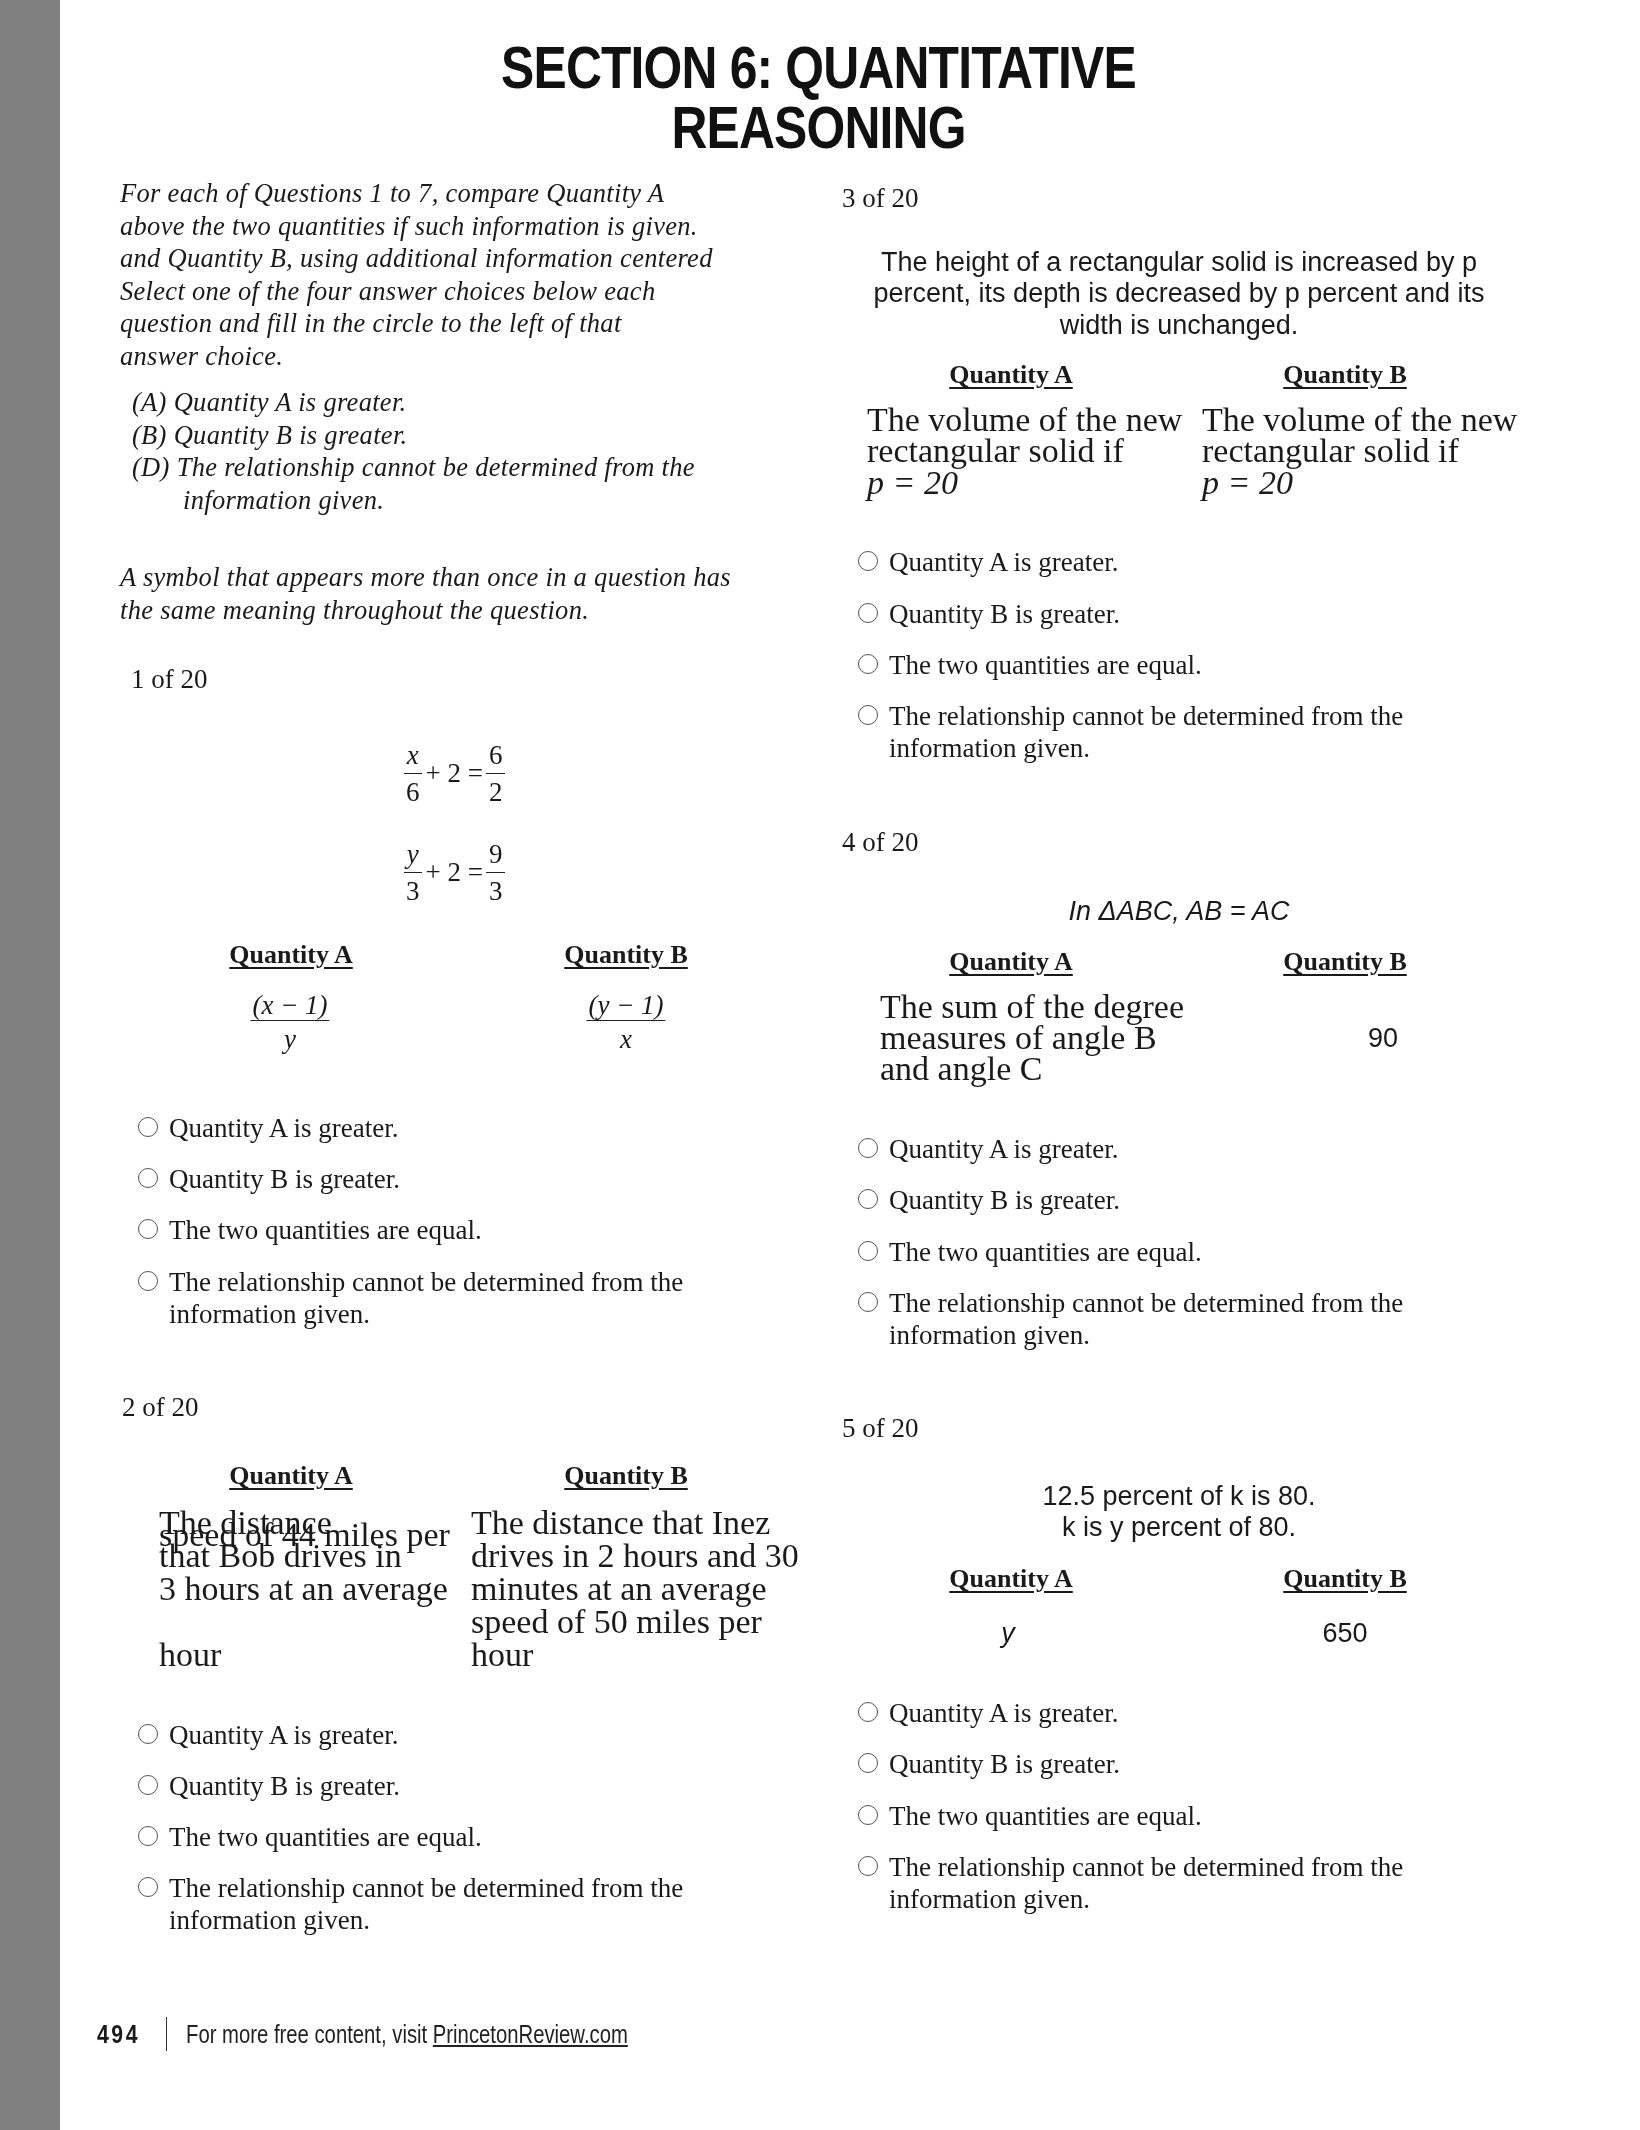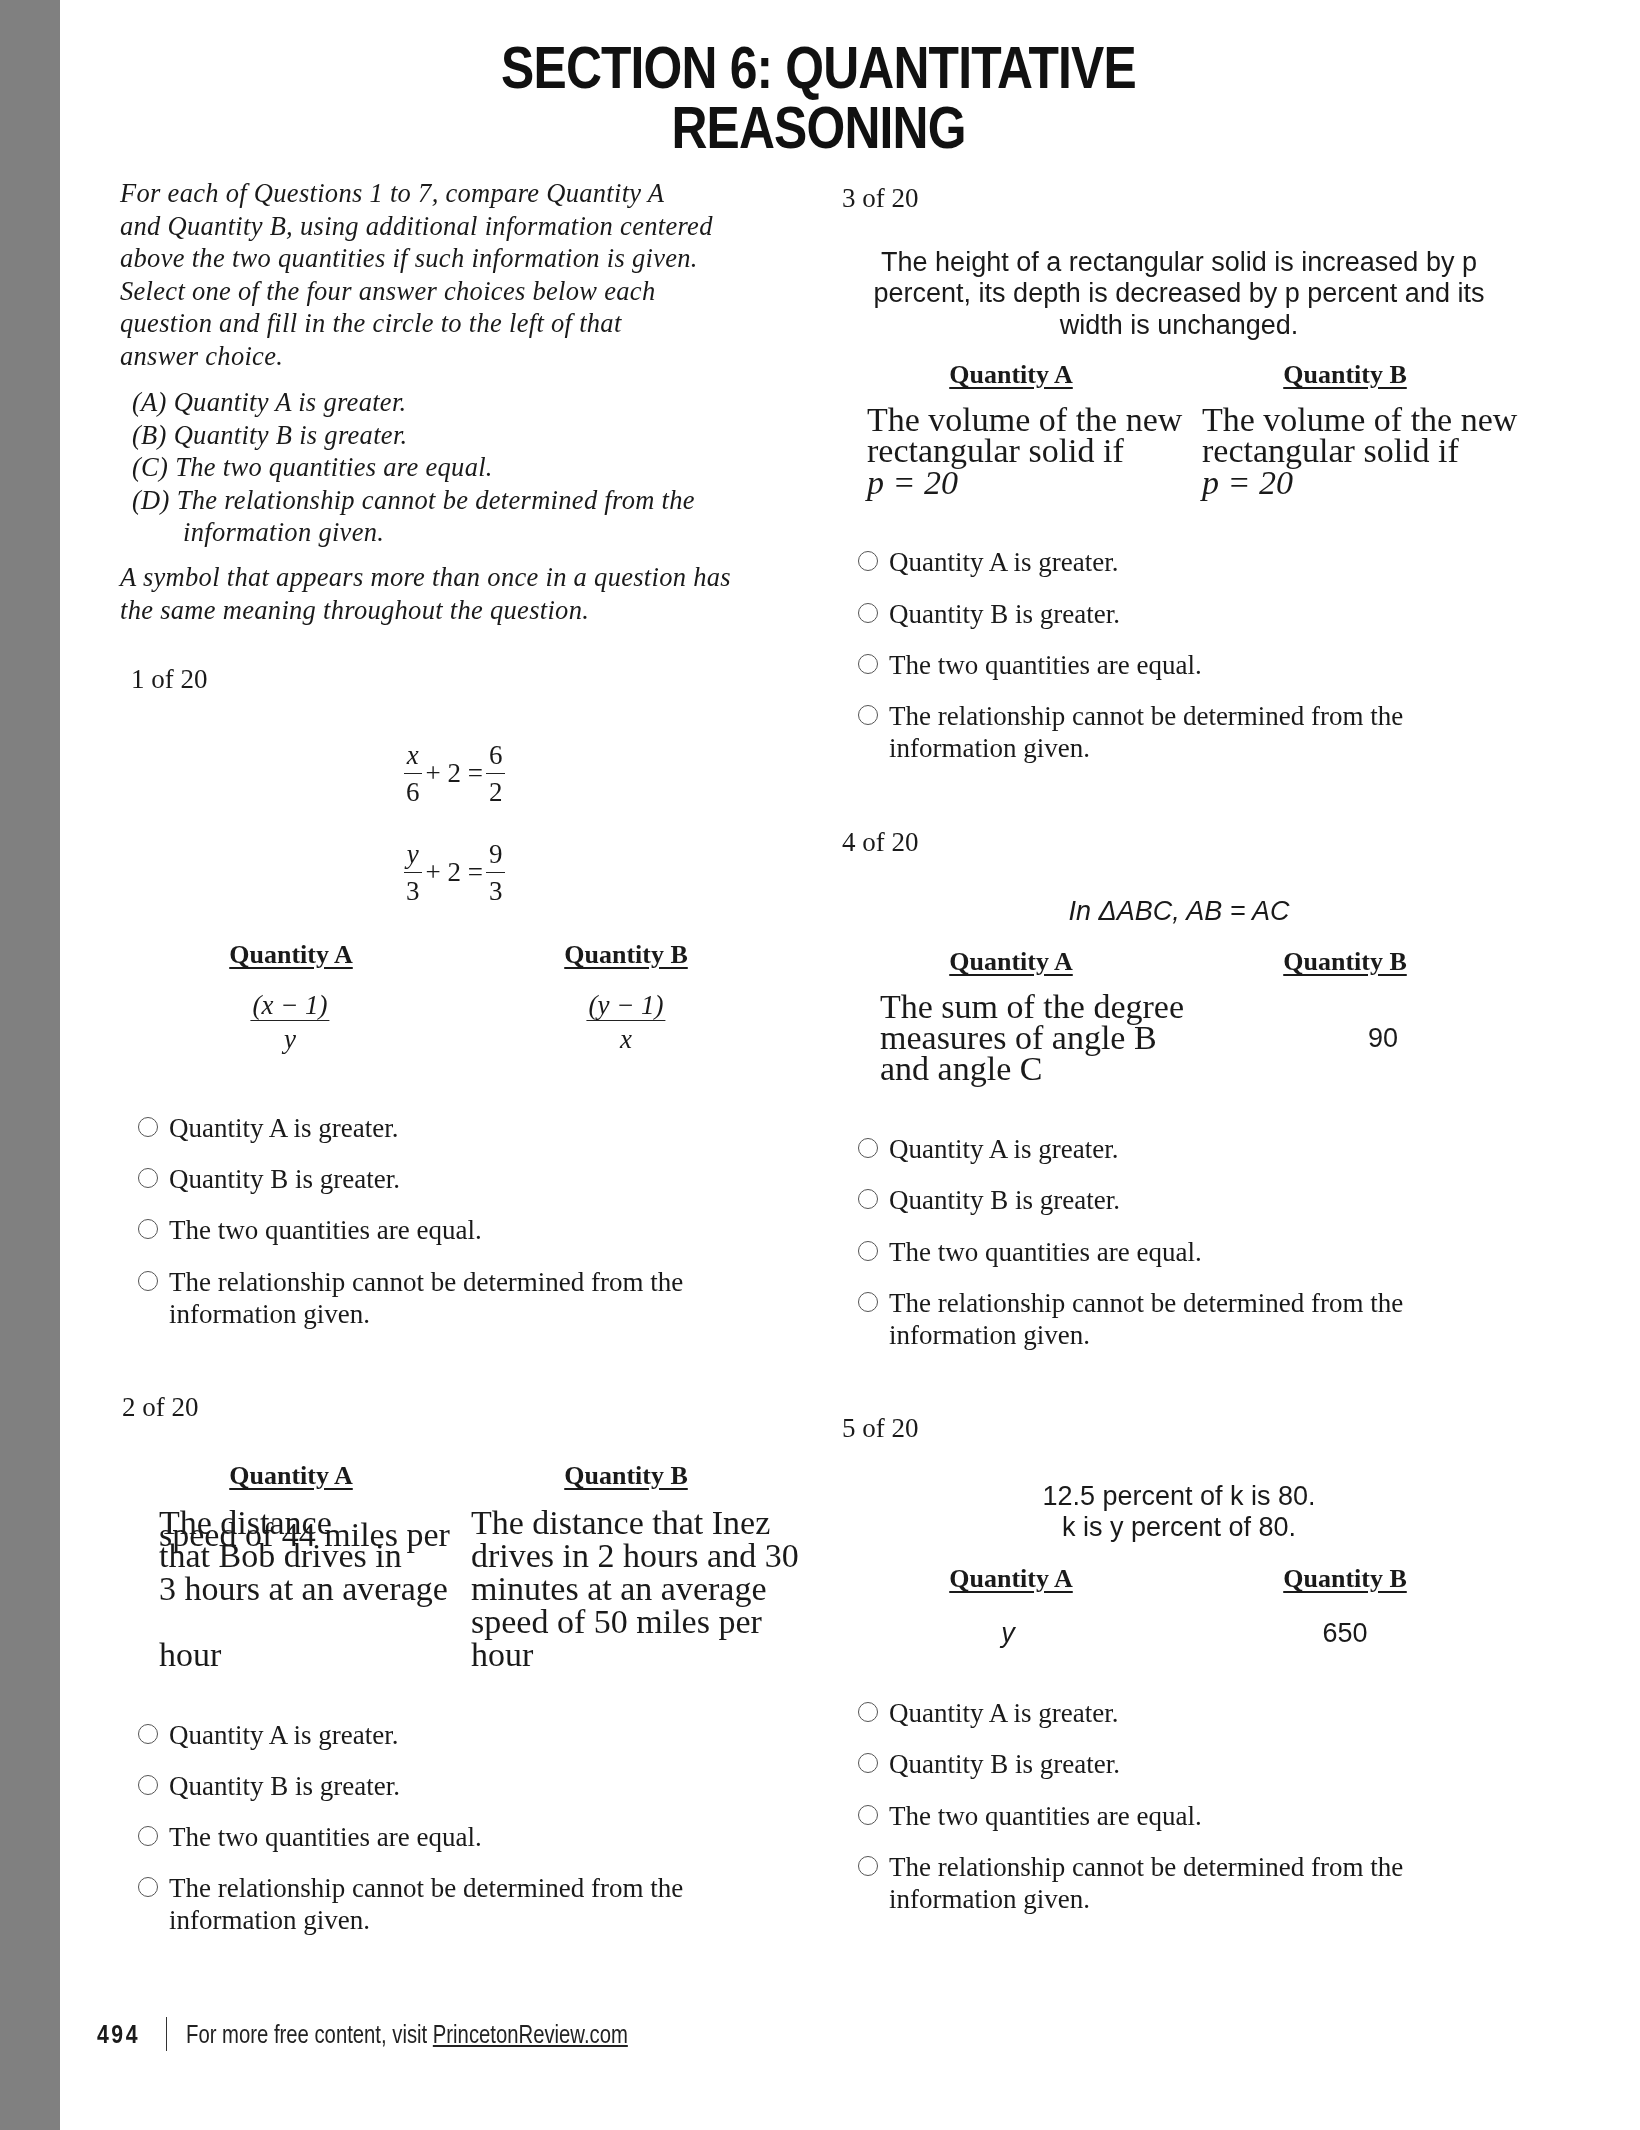--- a/index.html
+++ b/index.html
@@ -40,30 +40,29 @@
 </style>
 </head>
 <body>
 
 <div class="sidebar"></div>
 
 <div class="title">SECTION 6: QUANTITATIVE REASONING</div>
 
 <div class="intro">
   <span class="line">For each of Questions 1 to 7, compare Quantity A</span>
+  <span class="line">above the two quantities if such information is given.</span>
   <span class="line">and Quantity B, using additional information centered</span>
-  <span class="line">above the two quantities if such information is given.</span>
   <span class="line">Select one of the four answer choices below each</span>
   <span class="line">question and fill in the circle to the left of that</span>
   <span class="line">answer choice.</span>
 </div>
 <div class="intro" style="top:386px;left:132px;">
   <span class="line"><span>(A)</span> <span>Quantity A is greater.</span></span>
   <span class="line"><span>(B)</span> <span>Quantity B is greater.</span></span>
-  <span class="line"><span>(C)</span> <span>The two quantities are equal.</span></span>
   <span class="line"><span>(D)</span> <span>The relationship cannot be determined from the</span></span>
   <span class="line" style="padding-left:51px;">information given.</span>
 </div>
 <div class="intro" style="top:561px;">
   <span class="line">A symbol that appears more than once in a question has</span>
   <span class="line">the same meaning throughout the question.</span>
 </div>
 
 <div class="qnum" style="left:131px;top:664px;">1 of 20</div>
 

